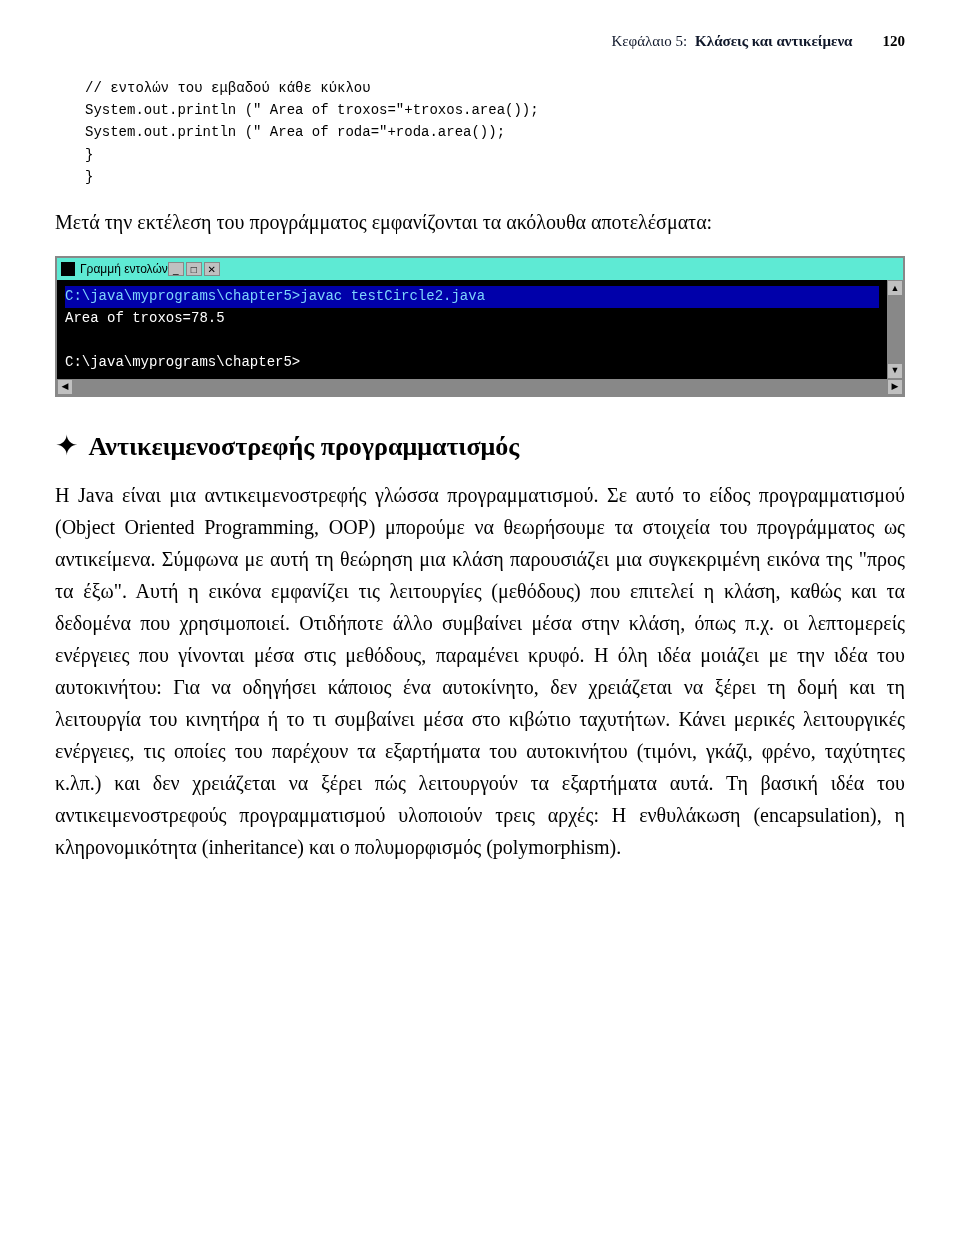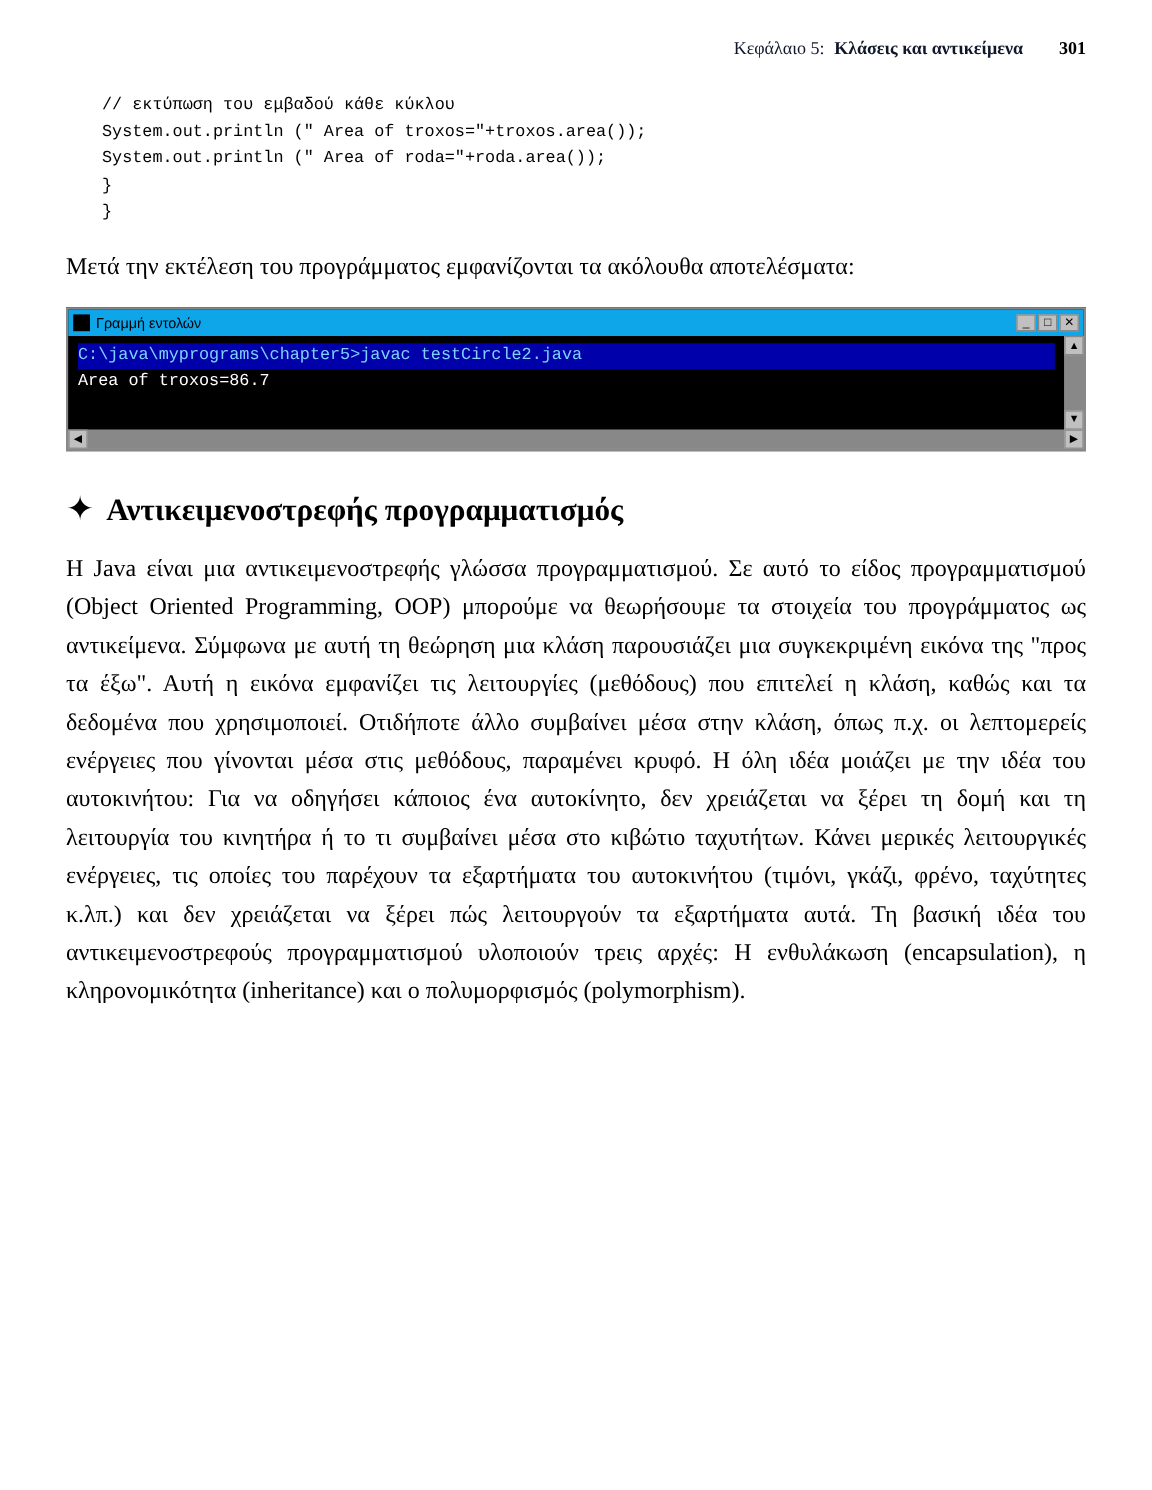--- a/index.html
+++ b/index.html
@@ -47,24 +47,24 @@
       line-height: 1.6;
       margin-bottom: 14px;
       text-align: justify;
     }
     .cmd-window {
       border: 2px solid #888;
       margin: 18px 0 28px 0;
       background: #000;
     }
     .cmd-titlebar {
-      background: #0ea5e9;
-      display: flex;
-      align-items: center;
-      justify-content: space-between;
+      background: #5eead4;
+      display: flex;
+      align-items: center;
+      justify-content: flex-start;
       padding: 2px 4px;
       font-family: Arial, sans-serif;
       font-size: 12px;
     }
     .cmd-titlebar-left {
       display: flex;
       align-items: center;
       gap: 5px;
     }
     .cmd-icon {
@@ -166,25 +166,25 @@
     }
   </style>
 </head>
 <body>
 
 <div class="page">
 
   <div class="header">
     <span class="header-title">Κεφάλαιο 5:</span>
     <span class="header-title" style="margin-left:8px;font-weight:bold;">Κλάσεις και αντικείμενα</span>
-    <span class="header-page-num" style="margin-left:30px;">301</span>
+    <span class="header-page-num" style="margin-left:30px;">120</span>
   </div>
 
   <div class="code-block">
-    <div>// εκτύπωση του εμβαδού κάθε κύκλου</div>
+    <div>// εντολών του εμβαδού κάθε κύκλου</div>
     <div>System.out.println (" Area of troxos="+troxos.area());</div>
     <div>System.out.println (" Area of roda="+roda.area());</div>
     <div>}</div>
     <div>}</div>
   </div>
 
   <p class="text-paragraph">Μετά την εκτέλεση του προγράμματος εμφανίζονται τα ακόλουθα αποτελέσματα:</p>
 
   <div class="cmd-window">
 
@@ -196,22 +196,23 @@
       <div class="cmd-buttons">
         <div class="cmd-btn">_</div>
         <div class="cmd-btn">□</div>
         <div class="cmd-btn">✕</div>
       </div>
     </div>
 
     <div class="cmd-body">
       <div class="cmd-content">
         <div class="cmd-highlight">C:\java\myprograms\chapter5&gt;javac testCircle2.java</div>
-        <div> Area of troxos=86.7</div>
+        <div> Area of troxos=78.5</div>
         <div>&nbsp;</div>
+        <div>C:\java\myprograms\chapter5&gt;</div>
       </div>
       <div class="cmd-scrollbar">
         <div class="cmd-scroll-btn">▲</div>
         <div class="cmd-scroll-track"></div>
         <div class="cmd-scroll-btn">▼</div>
       </div>
     </div>
 
     <div class="cmd-bottom-bar">
       <div class="cmd-bottom-btn">◀</div>

